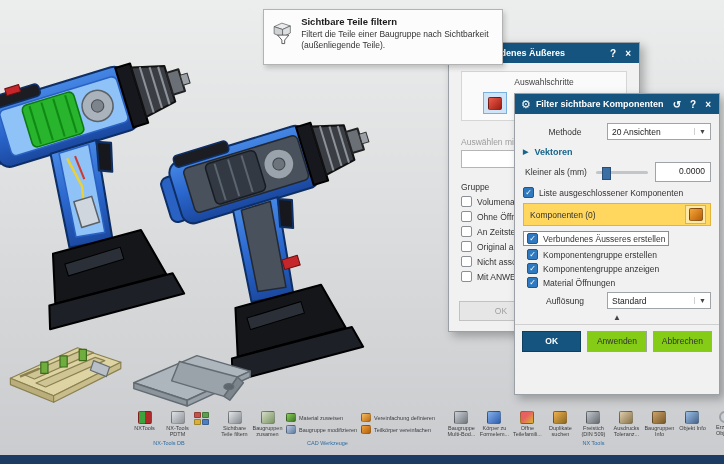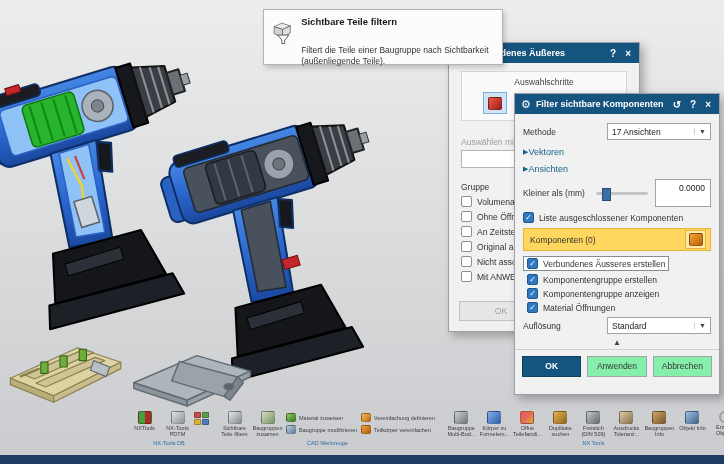--- a/index.html
+++ b/index.html
@@ -7,21 +7,21 @@
     background:linear-gradient(180deg,#eceded 0%,#dcdedf 45%,#c9cbce 100%);
     font-family:"Liberation Sans",sans-serif;-webkit-font-smoothing:antialiased;}
   svg{display:block}
   .model{position:absolute;}
 
   
   .tooltip{position:absolute;left:263px;top:9px;width:240px;height:56px;background:#fcfcfc;
     border:1px solid #b3b3b3;box-shadow:2px 3px 5px rgba(0,0,0,.18);display:flex;gap:8px;
     padding:6px 8px;box-sizing:border-box;z-index:6;}
   .tt-title{font-size:9.5px;font-weight:bold;color:#1a1a1a;}
-  .tt-desc{font-size:8.5px;color:#333;line-height:1.3;margin-top:18px;}
+  .tt-desc{font-size:8.5px;color:#333;line-height:1.3;margin-top:2px;}
 
   
   .dlg{position:absolute;background:#f1f1f1;border:1px solid #9aa0a6;box-shadow:4px 4px 9px rgba(0,0,0,.28);box-sizing:border-box;}
   .dlg1{left:448px;top:42px;width:192px;height:290px;z-index:2;}
   .dlg2{left:514px;top:93px;width:206px;height:302px;z-index:4;}
   .dlg-head{height:20px;background:#14547f;color:#fff;display:flex;align-items:center;padding:0 6px;gap:5px;}
   .dlg-gear{font-size:11px;line-height:20px;}
   .dlg-title{font-size:9px;font-weight:bold;flex:1;white-space:nowrap;overflow:hidden;}
   .dlg-hbtn{font-size:10px;font-weight:bold;cursor:pointer;padding:0 2px;}
 
@@ -43,39 +43,39 @@
   .cb{width:11px;height:11px;border:1px solid #8a8f94;background:#fff;border-radius:2px;box-sizing:border-box;flex:none;
       font-size:8px;line-height:9px;text-align:center;color:#fff;}
   .cb.on{background:#2e79c0;border-color:#20578f;}
   .chk-label{white-space:nowrap;overflow:hidden;}
   .ok-dis{position:absolute;left:10px;bottom:10px;width:82px;height:18px;background:#e6e6e6;border:1px solid #c2c2c2;
       color:#a0a0a0;font-size:8.5px;text-align:center;line-height:18px;}
 
   
   .d2-body{padding:5px 8px 0;}
   .f-row{display:flex;align-items:center;margin:4px 0;}
-  .f-label{font-size:8.5px;color:#333;flex:1;}
+  .f-label{font-size:8.5px;color:#333;flex:1;text-align:center;}
   .select{width:104px;height:17px;background:#fff;border:1px solid #9fa4a9;display:flex;align-items:center;
       font-size:8.5px;color:#222;padding:0 4px;justify-content:space-between;box-sizing:border-box;}
   .sel-caret{font-size:7px;color:#444;border-left:1px solid #d0d0d0;padding-left:4px;}
-  .sec{display:flex;align-items:center;font-size:9px;font-weight:normal;color:#17648c;margin:7px 0 5px;text-align:right;}
+  .sec{display:flex;align-items:center;gap:6px;font-size:9px;font-weight:bold;color:#17648c;margin:7px 0 5px;text-align:right;}
   .sec .ar{font-size:7px;}
   .sl-track{flex:1;height:3px;background:#c3c6c9;margin:0 7px;position:relative;border-radius:2px;}
   .sl-thumb{position:absolute;left:6px;top:-4px;width:7px;height:11px;background:#3a6ea5;border:1px solid #274e78;}
-  .val{width:56px;height:28px;background:#fff;border:1px solid #9fa4a9;font-size:8.5px;text-align:right;
+  .val{width:56px;height:20px;background:#fff;border:1px solid #9fa4a9;font-size:8.5px;text-align:right;
       line-height:16px;padding:0 5px;box-sizing:border-box;color:#222;}
   .komp-row{background:#ffd75e;border:1px solid #e3b43a;height:21px;display:flex;align-items:center;
       padding:0 4px 0 6px;font-size:8.5px;color:#333;margin:5px 0;}
   .komp-sp{flex:1;}
   .komp-ic{width:19px;height:17px;display:flex;align-items:center;justify-content:center;background:#ffe9a6;border:1px solid #e3b43a;}
   .focusable{display:inline-flex;align-items:center;gap:5px;border:1px solid transparent;padding:1px 3px;}
   .focusable.focus{border-color:#8c8c8c;background:#fff;}
   .collapse{text-align:center;font-size:8px;color:#444;margin:3px 0 2px;}
   .f-footer{border-top:1px solid #cfcfcf;margin-top:2px;padding:6px 7px;display:flex;gap:6px;}
-  .btn{height:19px;border:1px solid #9fa4a9;background:#86efac;font-size:8.5px;color:#333;flex:1;
+  .btn{height:19px;border:1px solid #9fa4a9;background:#84cc16;font-size:8.5px;color:#333;flex:1;
       text-align:center;line-height:19px;cursor:pointer;}
   .btn.primary{background:#14547f;color:#fff;border-color:#0e3f60;font-weight:bold;}
 
   
   .toolbar{position:absolute;left:0;right:0;bottom:9px;height:48px;display:flex;align-items:flex-start;
       padding:3px 0 0 128px;box-sizing:border-box;z-index:3;}
   .tgroup{display:flex;flex-direction:column;align-items:center;}
   .titems{display:flex;align-items:flex-start;}
   .tbtn{width:33px;display:flex;flex-direction:column;align-items:center;gap:1px;padding:1px 0;cursor:pointer;}
   .tbico{width:14px;height:13px;border-radius:2px;border:1px solid rgba(0,0,0,.28);box-sizing:border-box;flex:none;}
@@ -271,31 +271,27 @@
       <span class="dlg-gear">⚙</span>
       <span class="dlg-title">Filter sichtbare Komponenten</span>
       <span class="dlg-hbtn">↺</span>
       <span class="dlg-hbtn">?</span>
       <span class="dlg-hbtn">×</span>
     </div>
     <div class="d2-body">
       <div class="f-row">
         <span class="f-label">Methode</span>
         <span class="select">
-          <span>17 Ansichten</span>
+          <span>20 Ansichten</span>
           <span class="sel-caret">▼</span>
         </span>
       </div>
       <div class="sec">
         <span class="ar">▶</span>
         <span>Vektoren</span>
-      </div>
-      <div class="sec">
-        <span class="ar">▶</span>
-        <span>Ansichten</span>
       </div>
       <div class="f-row">
         <span class="f-label" style="flex:none;width:66px;">Kleiner als (mm)</span>
         <span class="sl-track">
           <span class="sl-thumb"></span>
         </span>
         <span class="val">0.0000</span>
       </div>
       <div class="chk-row" style="margin:5px 0;">
         <span class="cb on">✓</span>

